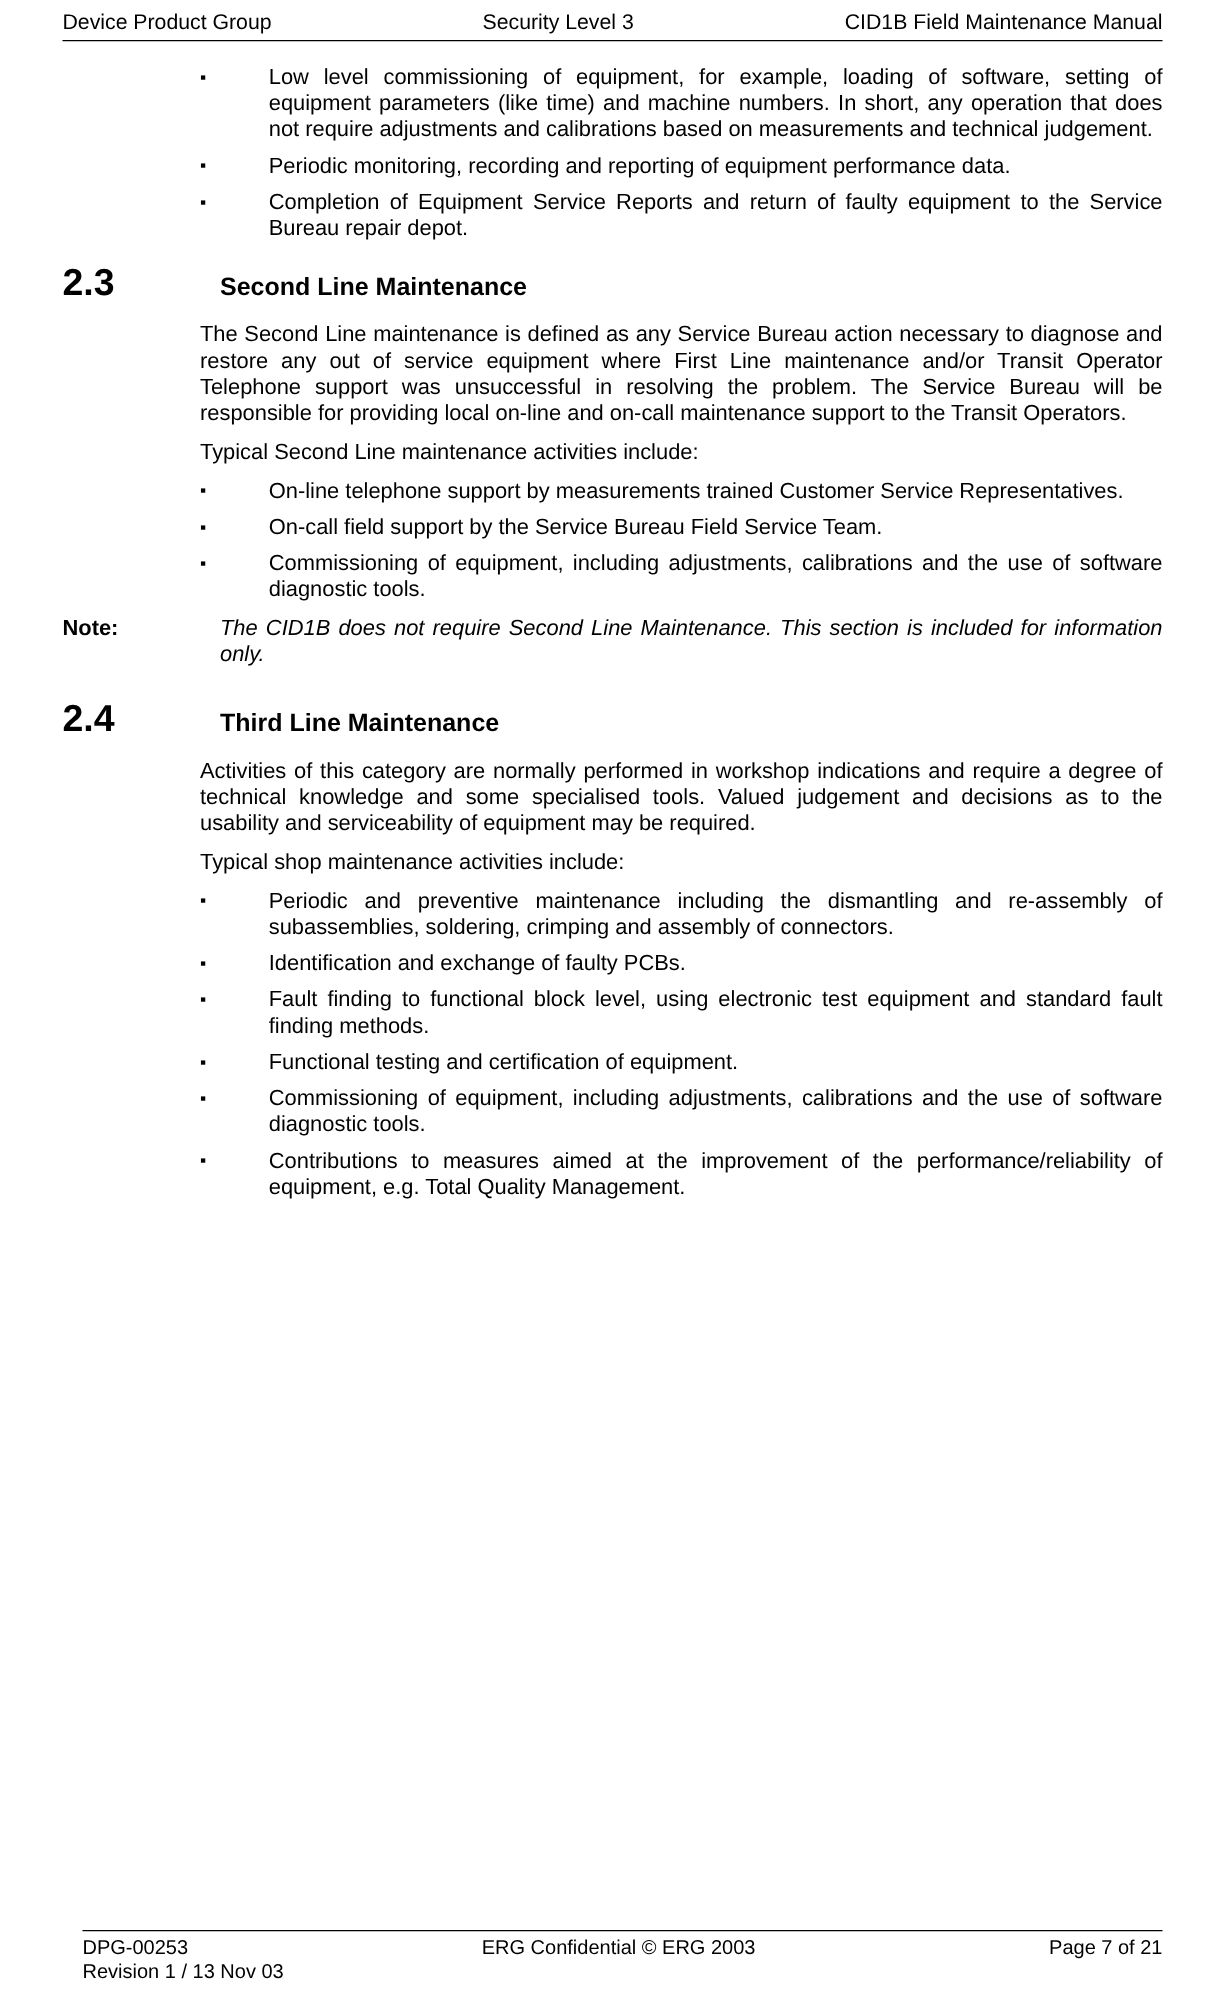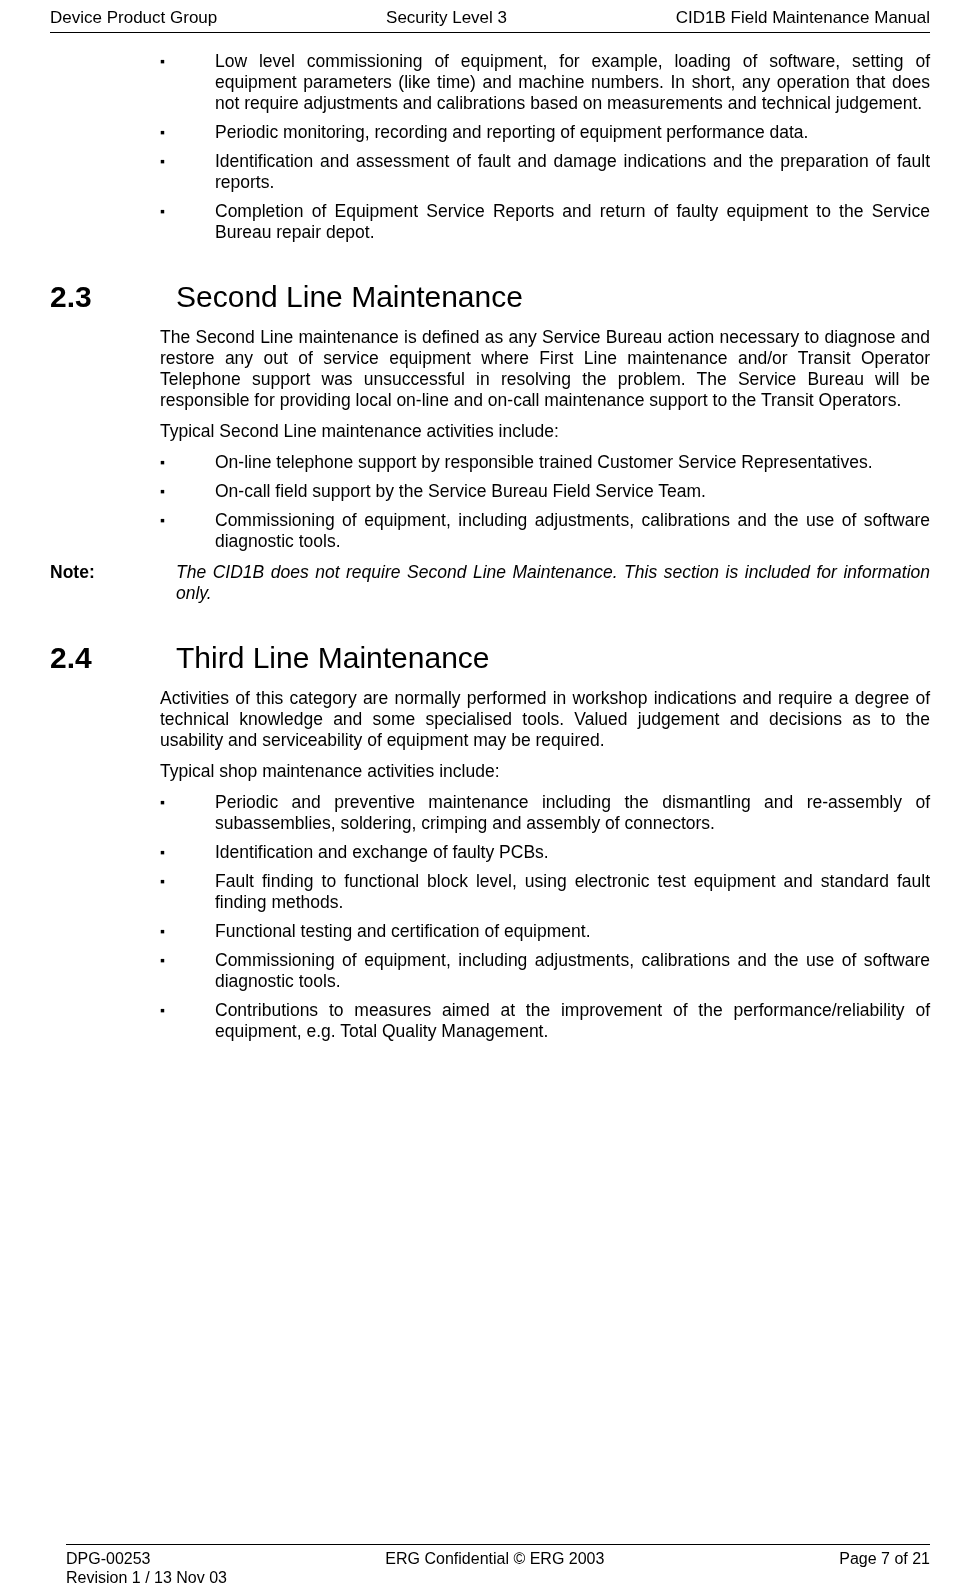--- a/index.html
+++ b/index.html
@@ -33,32 +33,32 @@
   .bullet-list li::before {
     content: "\25AA";
     position: absolute;
     left: 0;
     font-size: 14px;
     top: 2px;
   }
   .sec-row {
     display: flex;
     align-items: baseline;
-    margin-top: 36px;
+    margin-top: 16px;
     margin-bottom: 12px;
   }
   .sec-num {
     font-size: 30px;
     font-weight: bold;
     width: 110px;
     flex-shrink: 0;
   }
   .sec-title {
-    font-size: 30px;
-    font-weight: normal;
+    font-size: 20px;
+    font-weight: bold;
   }
   .para {
     text-align: justify;
     margin-bottom: 10px;
   }
   .note-row {
     display: flex;
     margin-top: 10px;
     margin-bottom: 24px;
   }
@@ -92,34 +92,33 @@
 <div class="header-row">
   <span>Device Product Group</span>
   <span>Security Level 3</span>
   <span>CID1B Field Maintenance Manual</span>
 </div>
 
 <div class="content">
   <ul class="bullet-list">
     <li>Low level commissioning of equipment, for example, loading of software, setting of equipment parameters (like time) and machine numbers. In short, any operation that does not require adjustments and calibrations based on measurements and technical judgement.</li>
     <li>Periodic monitoring, recording and reporting of equipment performance data.</li>
-    <li>Identification and assessment of fault and damage indications and the preparation of fault reports.</li>
     <li>Completion of Equipment Service Reports and return of faulty equipment to the Service Bureau repair depot.</li>
   </ul>
 </div>
 
 <div class="sec-row">
   <div class="sec-num">2.3</div>
   <div class="sec-title">Second Line Maintenance</div>
 </div>
 <div class="content">
   <p class="para">The Second Line maintenance is defined as any Service Bureau action necessary to diagnose and restore any out of service equipment where First Line maintenance and/or Transit Operator Telephone support was unsuccessful in resolving the problem. The Service Bureau will be responsible for providing local on-line and on-call maintenance support to the Transit Operators.</p>
   <p class="para">Typical Second Line maintenance activities include:</p>
   <ul class="bullet-list">
-    <li>On-line telephone support by responsible trained Customer Service Representatives.</li>
+    <li>On-line telephone support by measurements trained Customer Service Representatives.</li>
     <li>On-call field support by the Service Bureau Field Service Team.</li>
     <li>Commissioning of equipment, including adjustments, calibrations and the use of software diagnostic tools.</li>
   </ul>
 </div>
 
 <div class="note-row">
   <div class="note-label">Note:</div>
   <div class="note-text">The CID1B does not require Second Line Maintenance. This section is included for information only.</div>
 </div>
 

